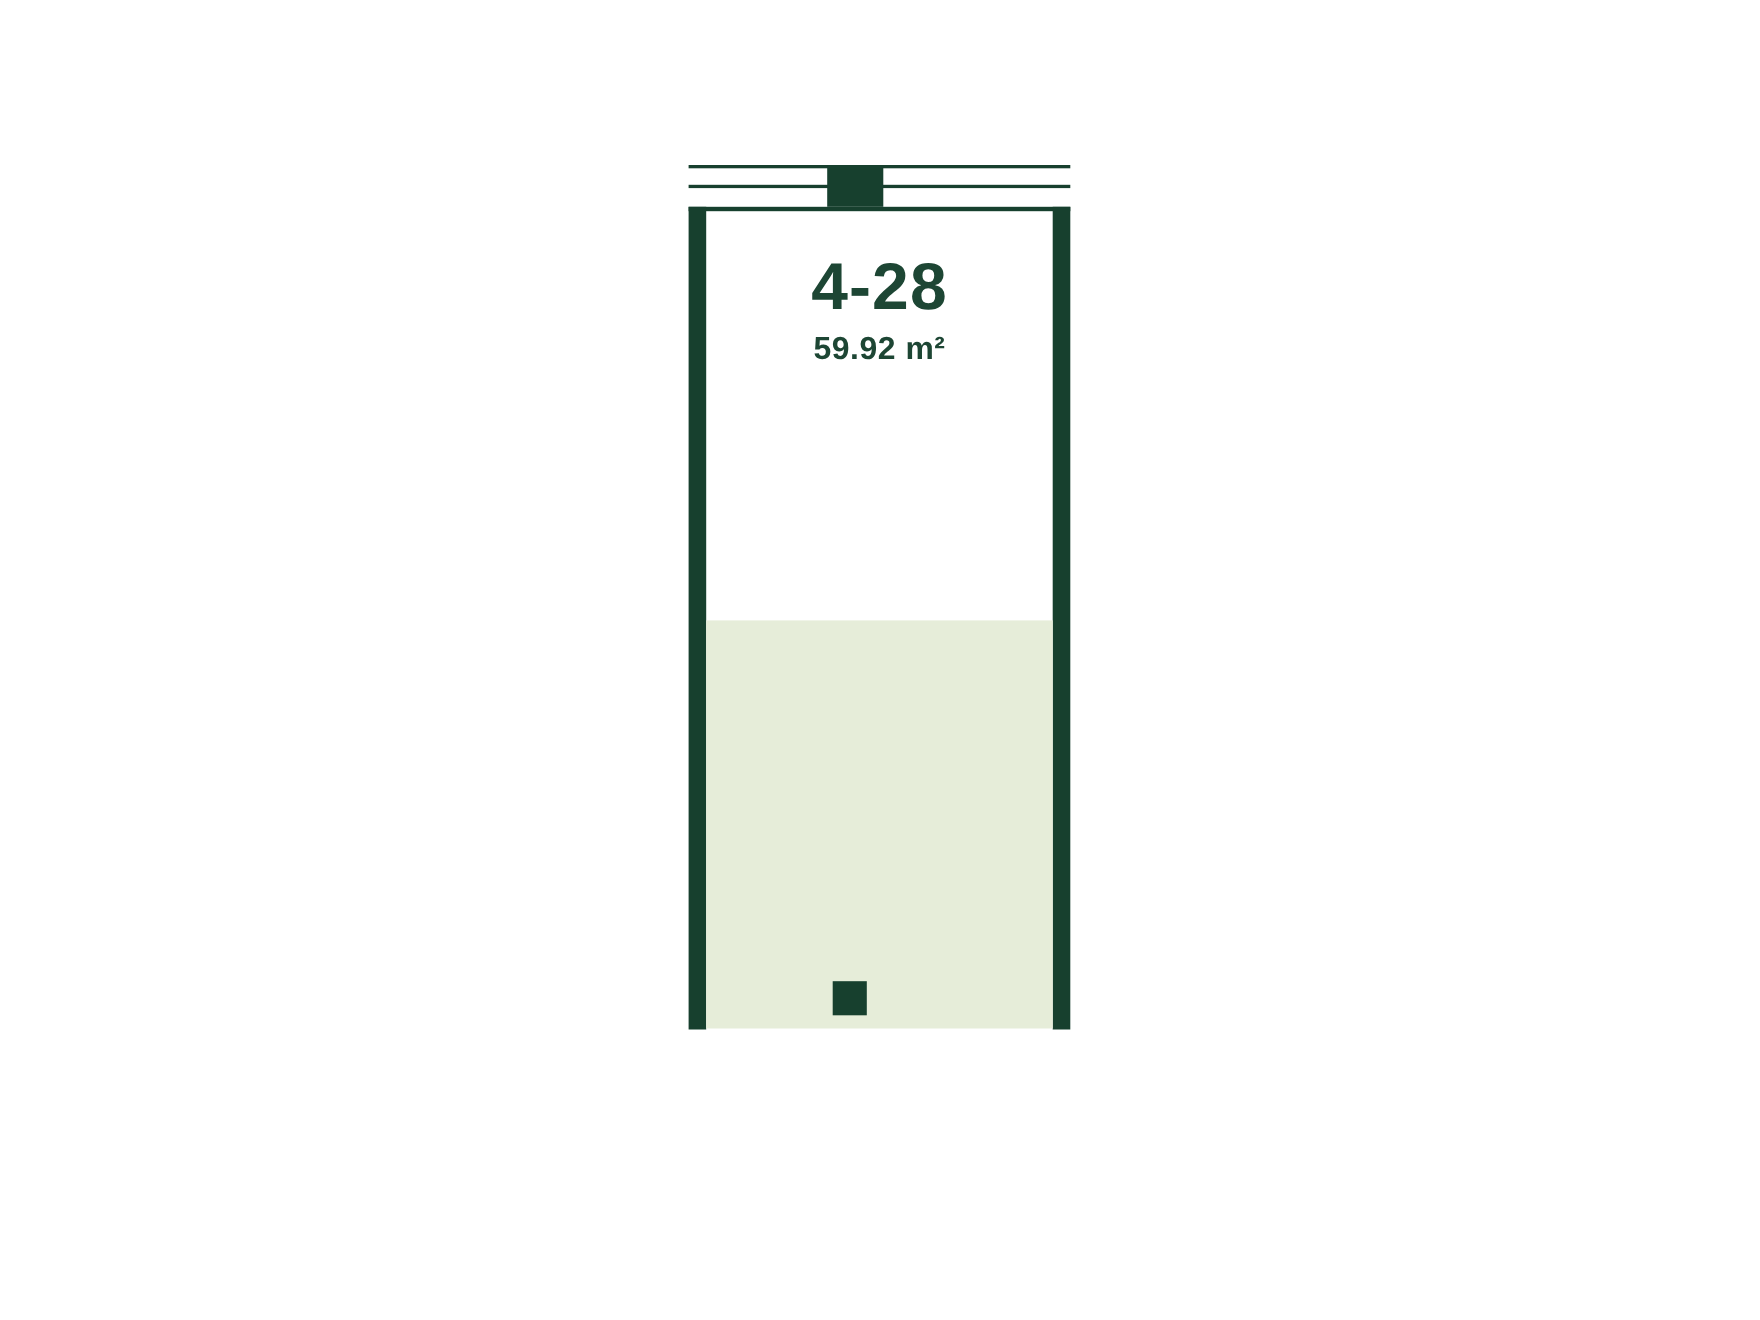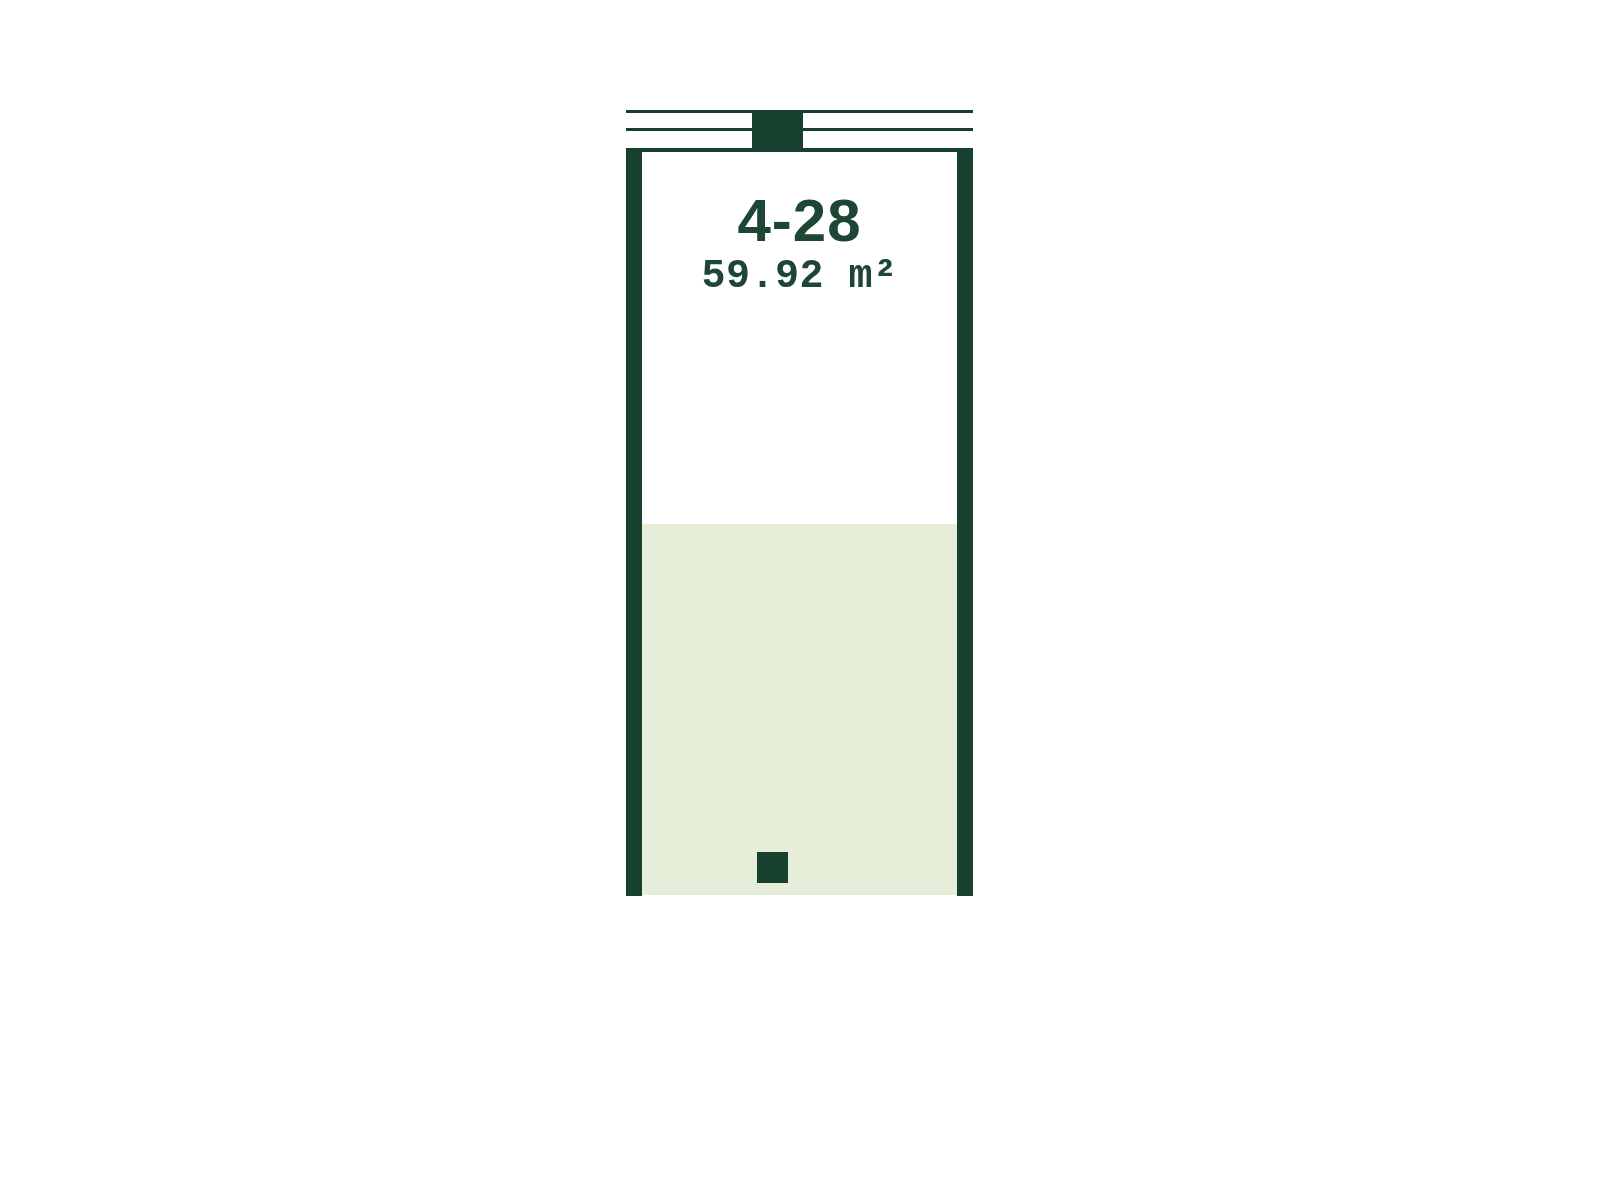--- a/index.html
+++ b/index.html
@@ -11,20 +11,21 @@
     width: 1600px;
     height: 1200px;
     font-family: "Liberation Sans", "DejaVu Sans", sans-serif;
   }
   .canvas {
     position: relative;
     width: 1600px;
     height: 896px;
     background: var(--background, #ffffff);
     overflow: hidden;
+    margin-top: 40px;
   }
   .abs { position: absolute; }
 
   
   .wall, .block { background: var(--wall, #17402E); }
 
   
   .window-line { left: 626px; width: 347px; height: 3px; background: var(--wall, #17402E); }
   .window-line.l1 { top: 110px; }
   .window-line.l2 { top: 128px; }
@@ -57,24 +58,23 @@
     font-weight: 700;
   }
   .unit-number {
     top: 193px;
     font-size: 60px;
     line-height: 56px;
     letter-spacing: 1px;
   }
   .unit-area {
     top: 256px;
-    font-size: 40px;
+    font-size: 29px;
     line-height: 42px;
     letter-spacing: 0.5px;
-    font-family: Liberation Mono, monospace;
   }
 </style>
 </head>
 <body>
 
 <div class="canvas">
 
   <div class="abs window-line l1"></div>
   <div class="abs window-line l2"></div>
   <div class="abs block mullion"></div>

